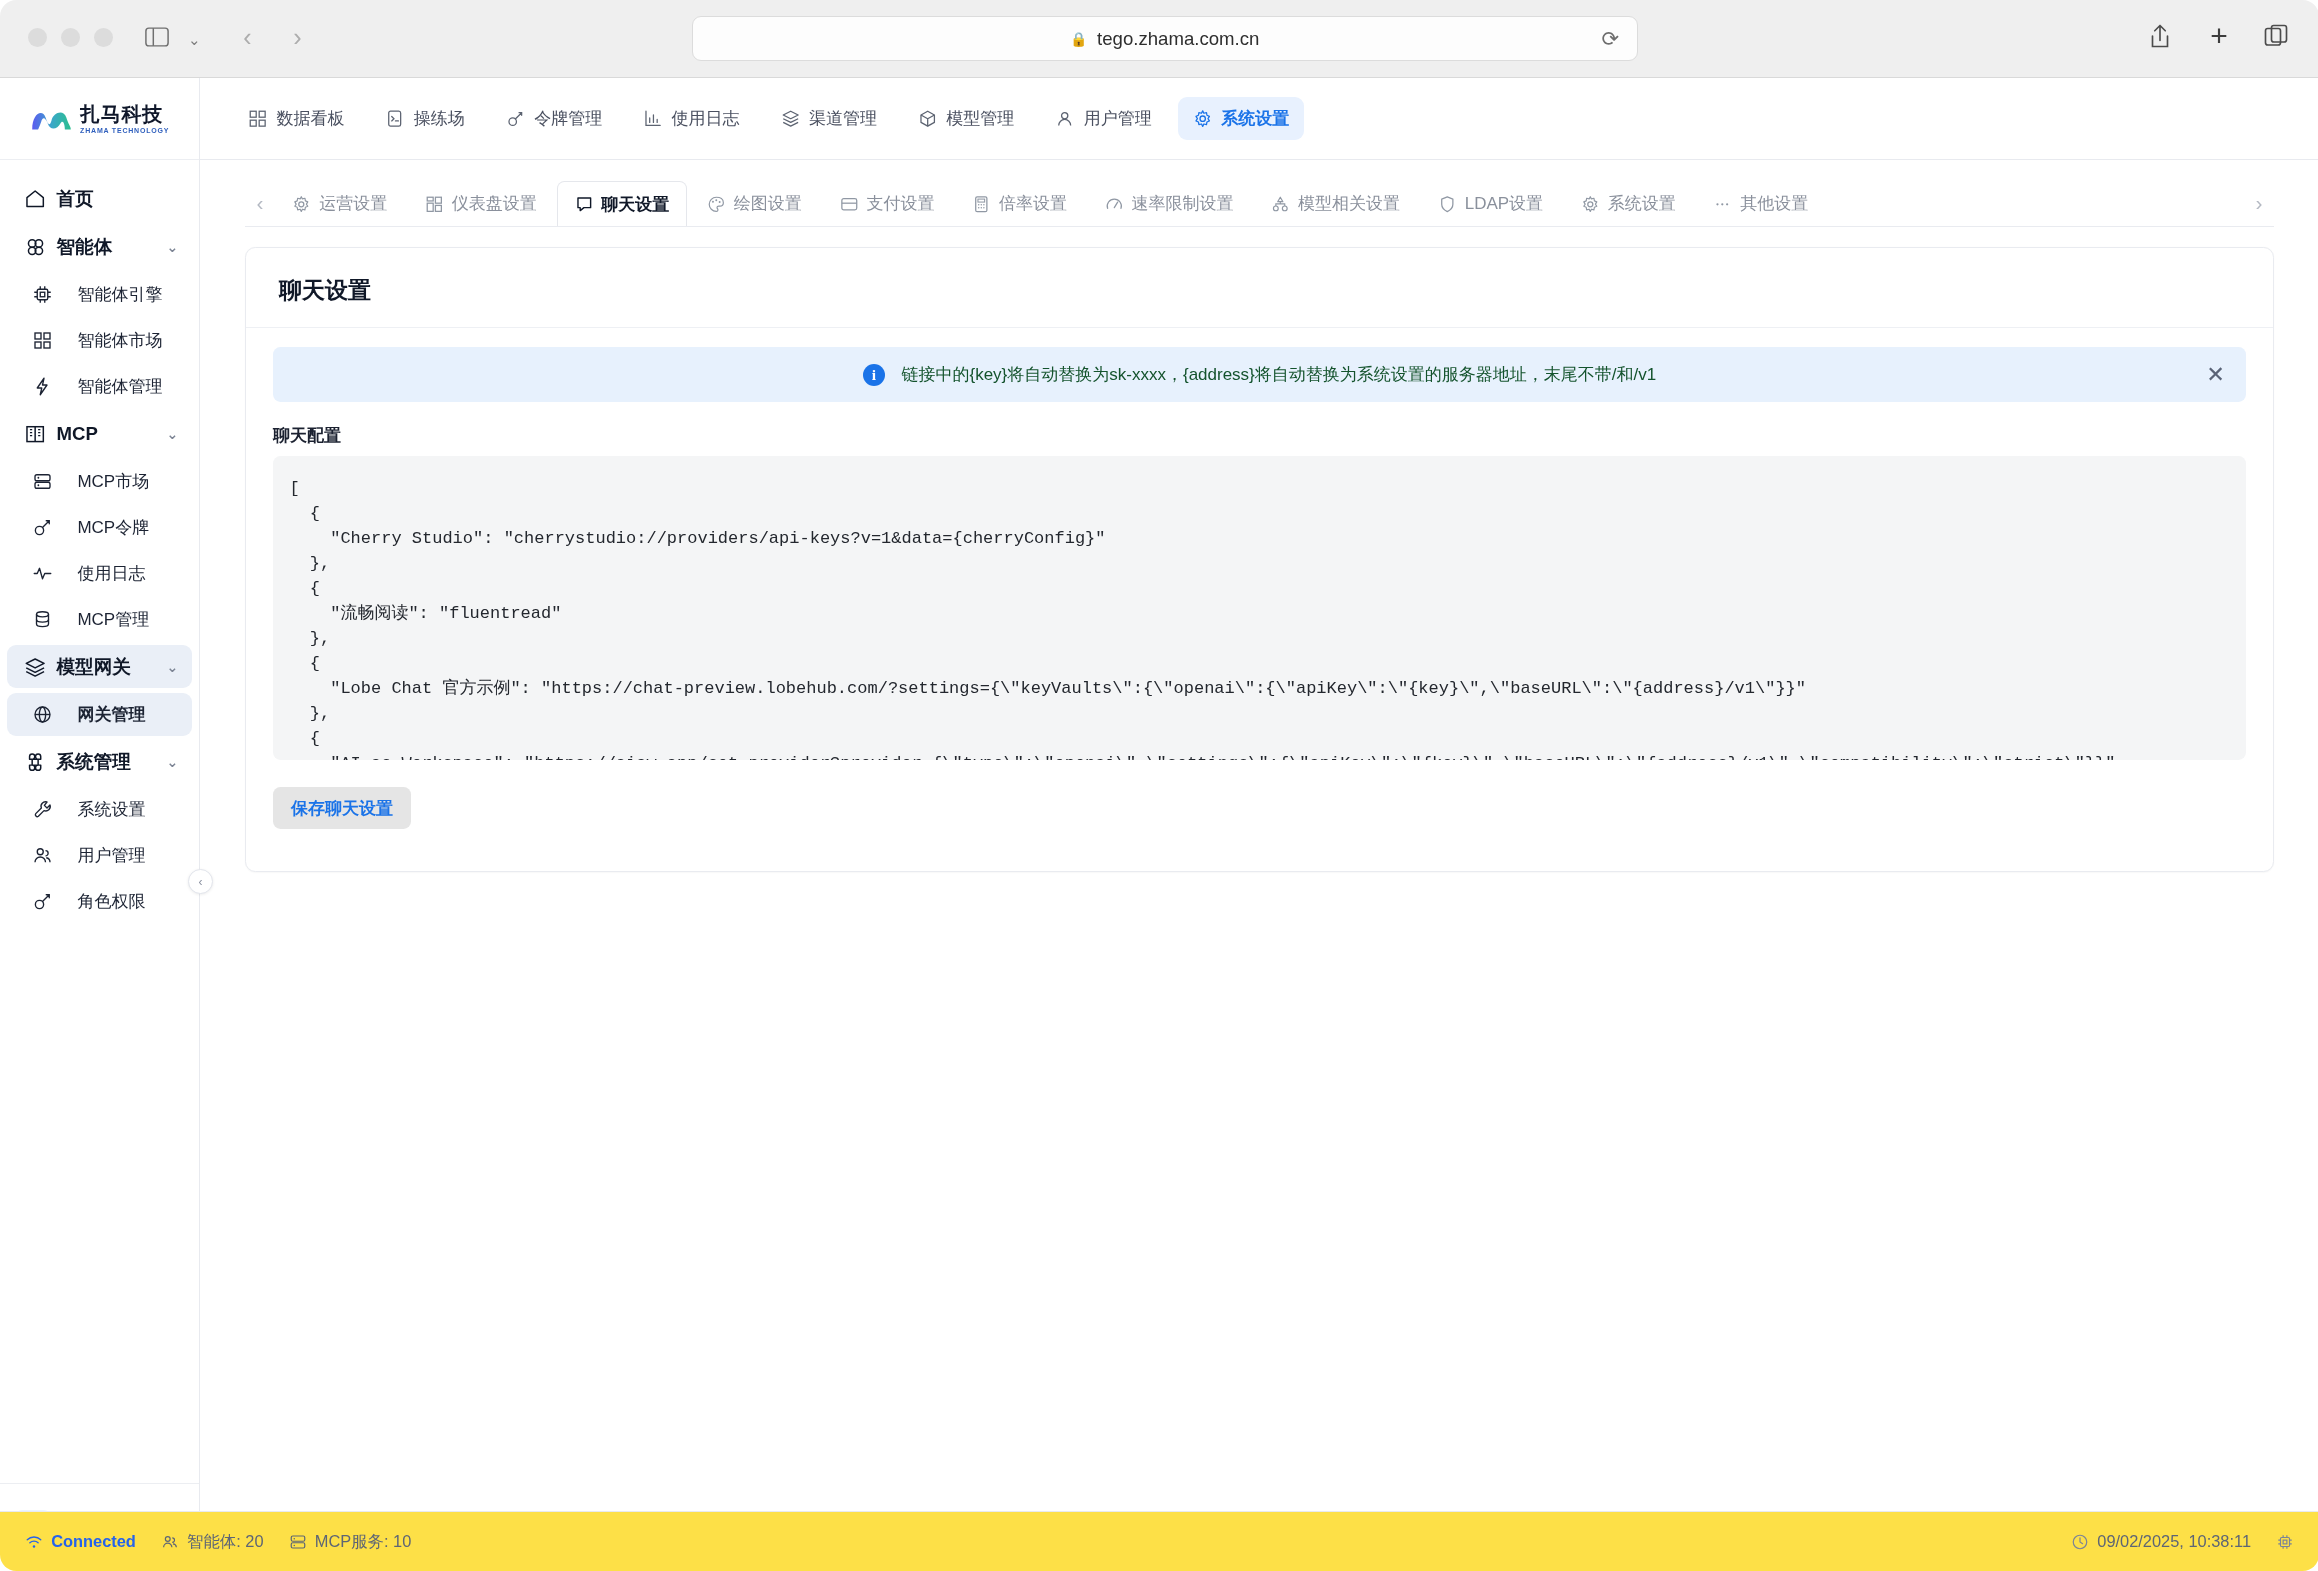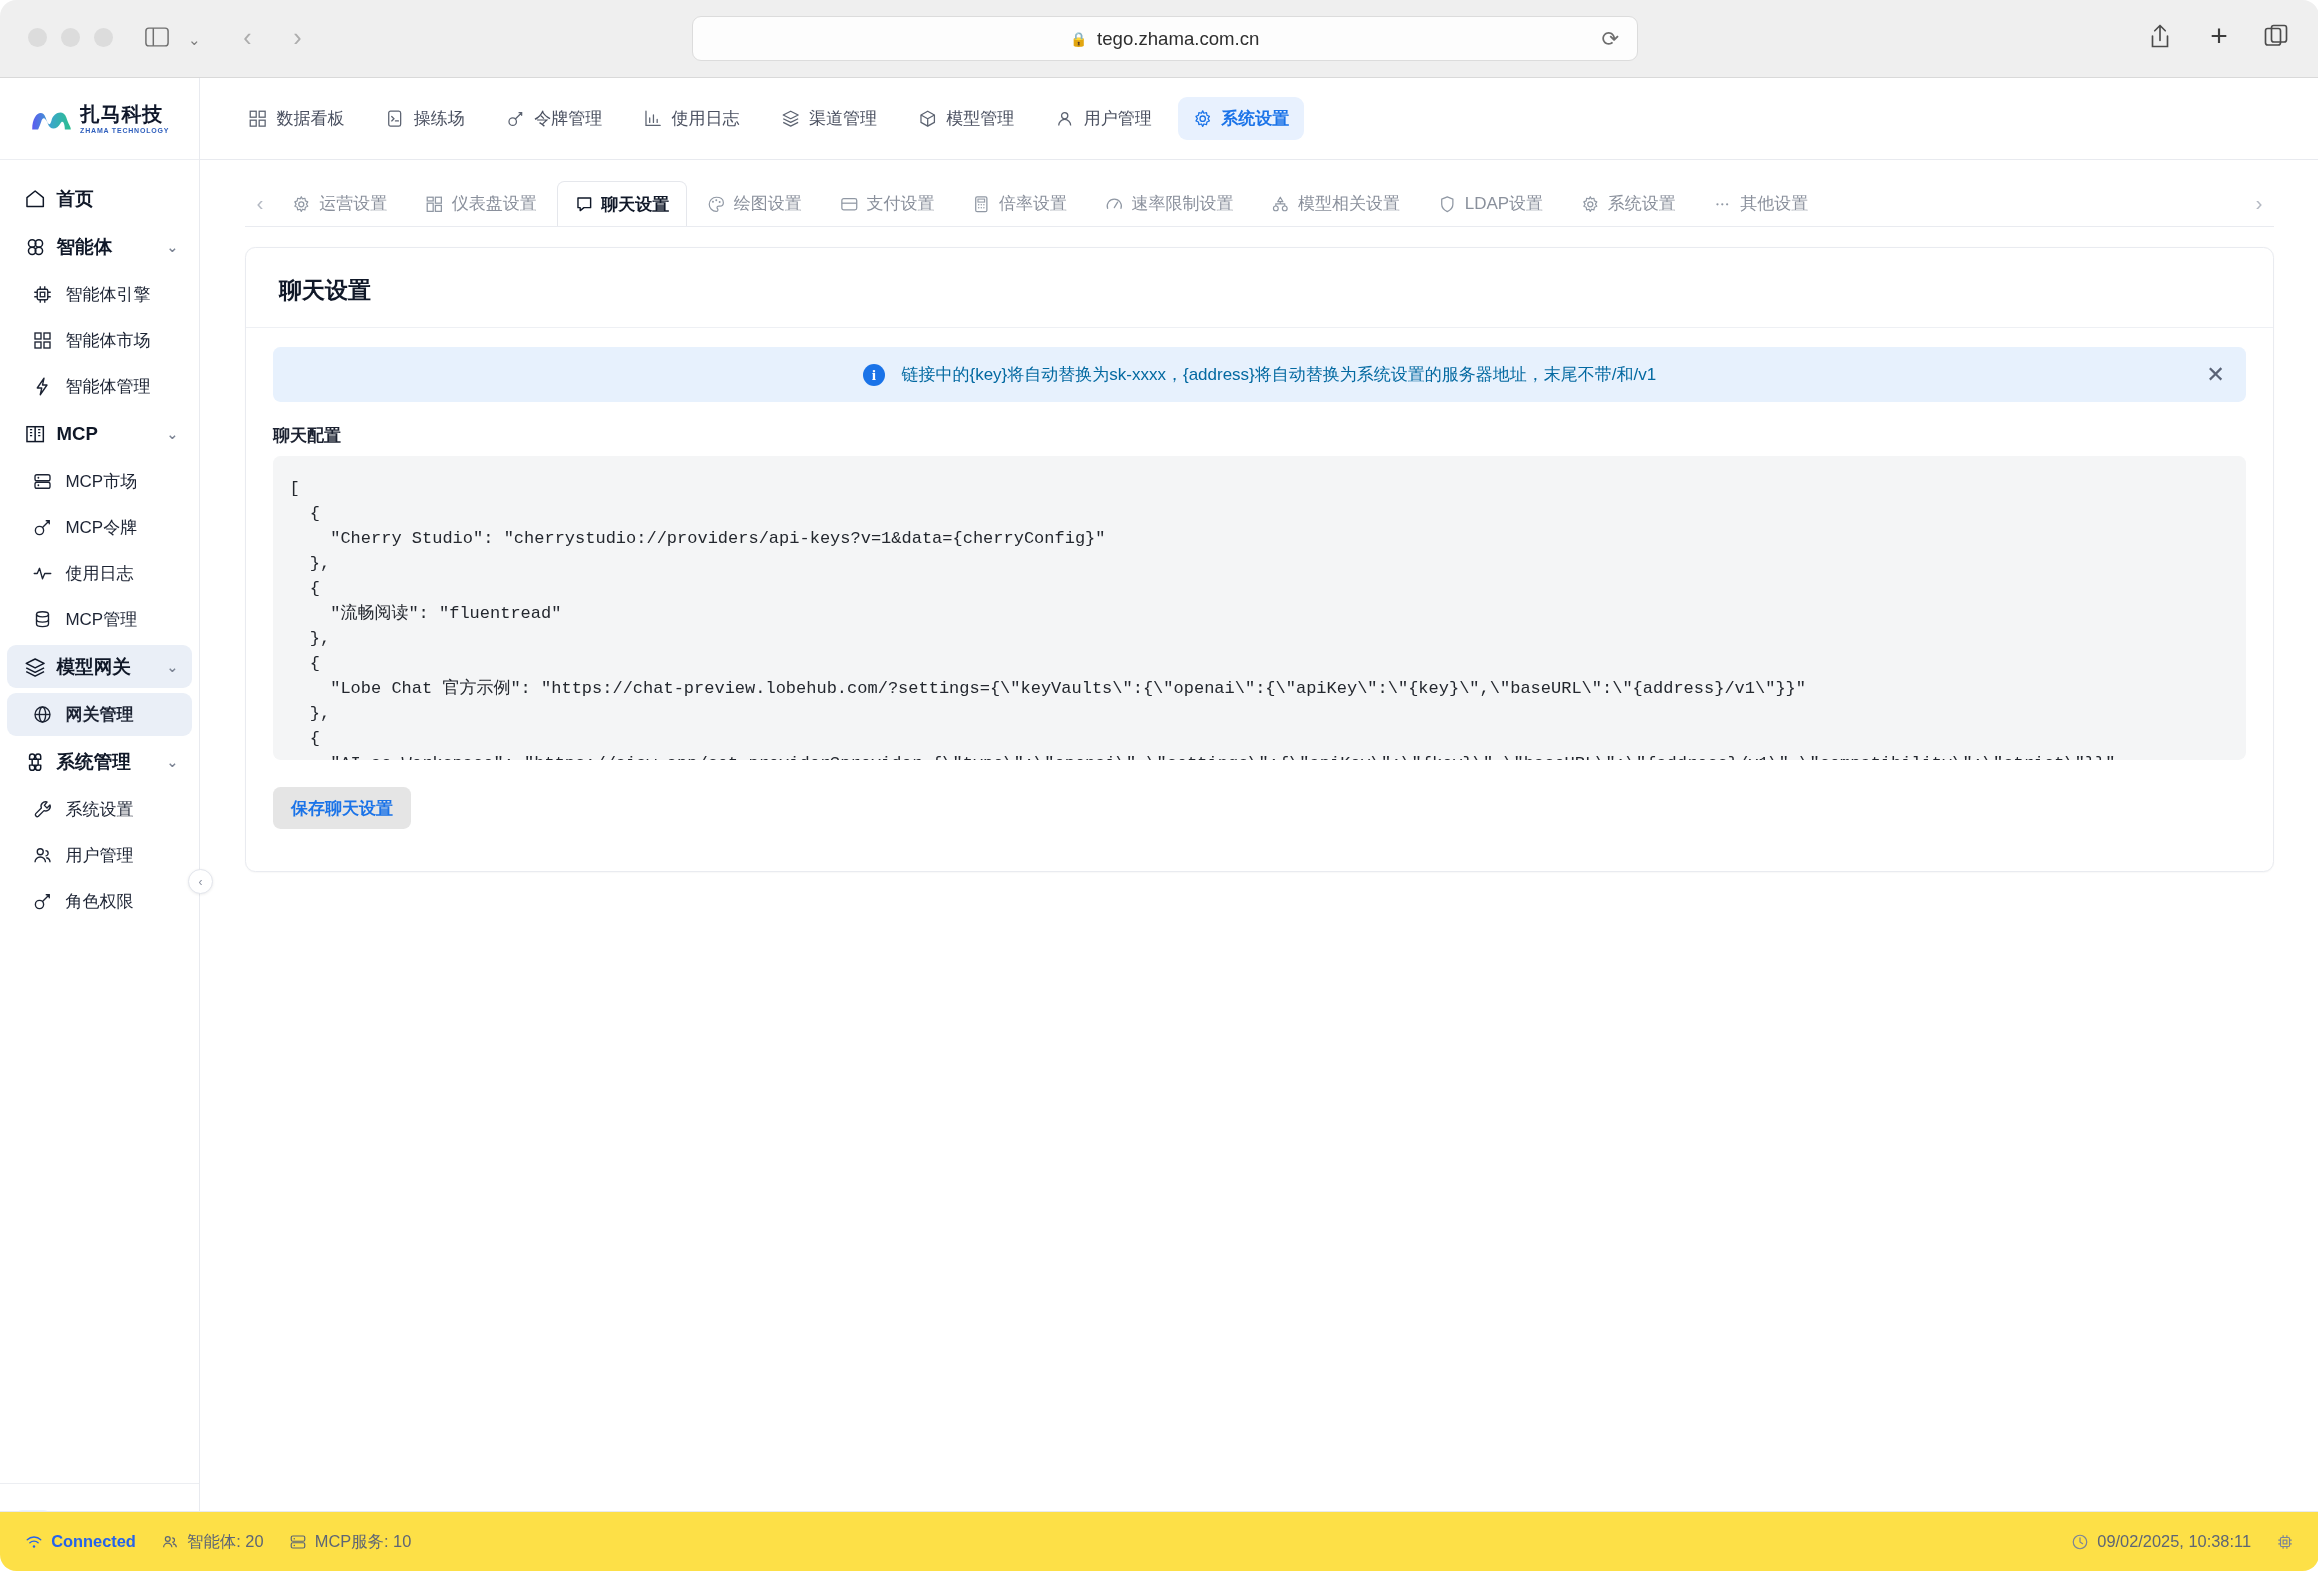--- a/index.html
+++ b/index.html
@@ -63,21 +63,21 @@
     padding: 7.4px 13.4px 7.4px 16.4px; margin: 4.5px 7.4px; border-radius: 9px;
     font-size: 18.6px; font-weight: 700; color: #101828; cursor: pointer;
     height: 43px;
   }
   .nav-group-header .gicon { width: 22.3px; height: 22.3px; flex: none; display:flex; align-items:center; justify-content:center; }
   .nav-group-header .glabel { flex: 1; }
   .nav-group-header .chev { font-size: 14px; color:#7c8494; }
   .nav-group-header.home { font-size: 18.6px; }
 
   .nav-item {
-    display:flex; align-items:center; gap: 12px;
+    display:flex; align-items:center; gap: 24px;
     margin: 3px 7.4px; padding: 0 13.4px 0 25px; border-radius: 9px;
     height: 43px; font-size: 17px; color: #1c2333; cursor: pointer;
   }
   .nav-item .nicon { width: 21px; height: 21px; flex:none; display:flex; align-items:center; justify-content:center; }
   .nav-item.active { background: #eaeff7; font-weight: 600; }
   .nav-group-header.active-group { background: #eaeff7; }
 
   #sidebar-collapse {
     position: absolute; left: 188px; top: 791px; width: 25px; height: 25px;
     border-radius: 50%; background:#fff; border:0.7px solid #e2e5ec;
@@ -146,21 +146,21 @@
   #info-banner {
     margin: 19.4px 27px 0 27px; background:#e7f1fd; border-radius: 7.4px;
     height: 55px; display:flex; align-items:center; justify-content:center;
     position:relative; padding: 0 52px;
   }
   #info-banner .info-icon {
     width: 22.3px; height: 22.3px; border-radius:50%; background:#1a73e8; color:#fff;
     font-size: 15.6px; font-weight:700; display:flex; align-items:center; justify-content:center;
     margin-right: 16.4px; flex:none; font-family:"Liberation Serif", serif;
   }
-  #info-banner .info-text { font-size: 17px; color:#0369a1; }
+  #info-banner .info-text { font-size: 17px; color:#14532d; }
   #banner-close { position:absolute; right: 21px; top:50%; transform:translateY(-50%); font-size: 22.3px; color:#5a6377; cursor:pointer; line-height:1; }
 
   #config-label { font-size: 17px; font-weight:700; color:#1b2130; padding: 22.3px 0 9px 27px; }
   #code-box {
     margin: 0 27px; background:#f4f5f6; border-radius: 7.4px;
     padding: 19.4px 19.4px 19.4px 16.4px; height: 304px; overflow:hidden;
     font-family: "Liberation Mono", "DejaVu Sans Mono", monospace;
     font-size: 17px; line-height: 25px; color:#23272e; white-space: pre;
   }
   #save-row { padding: 27px 0 0 27px; }

